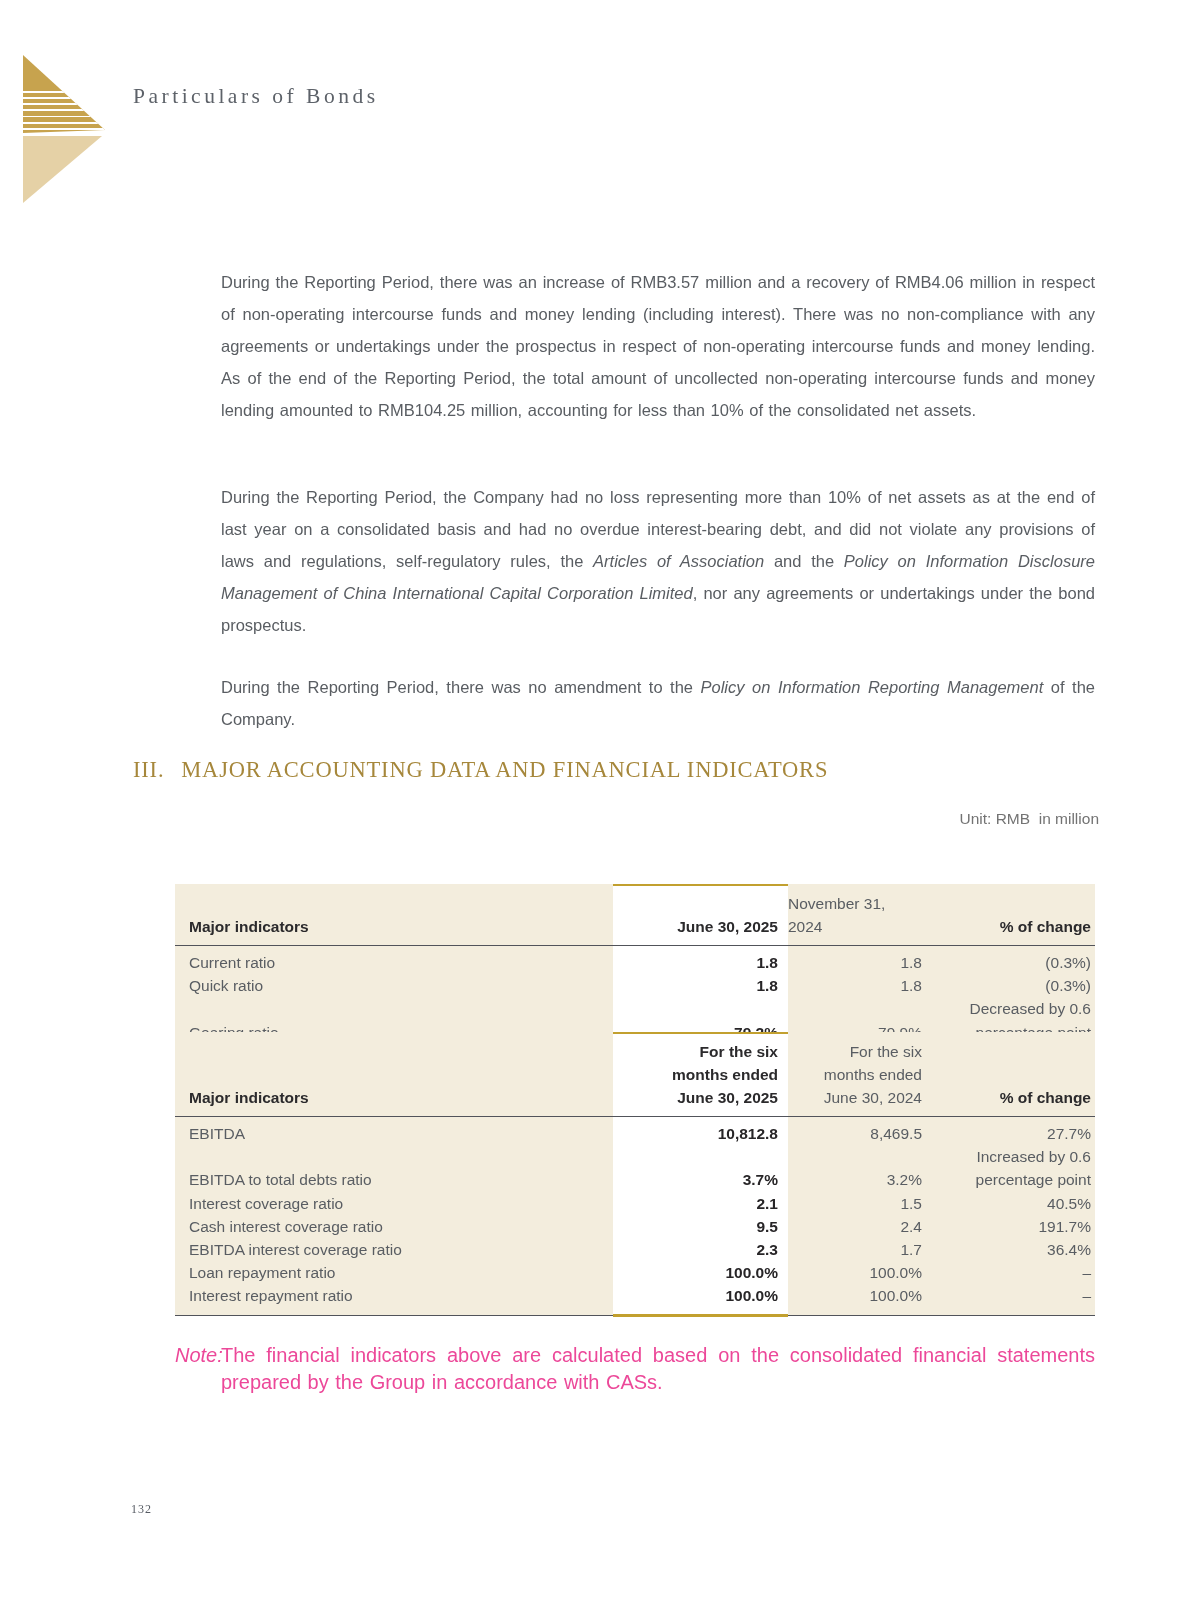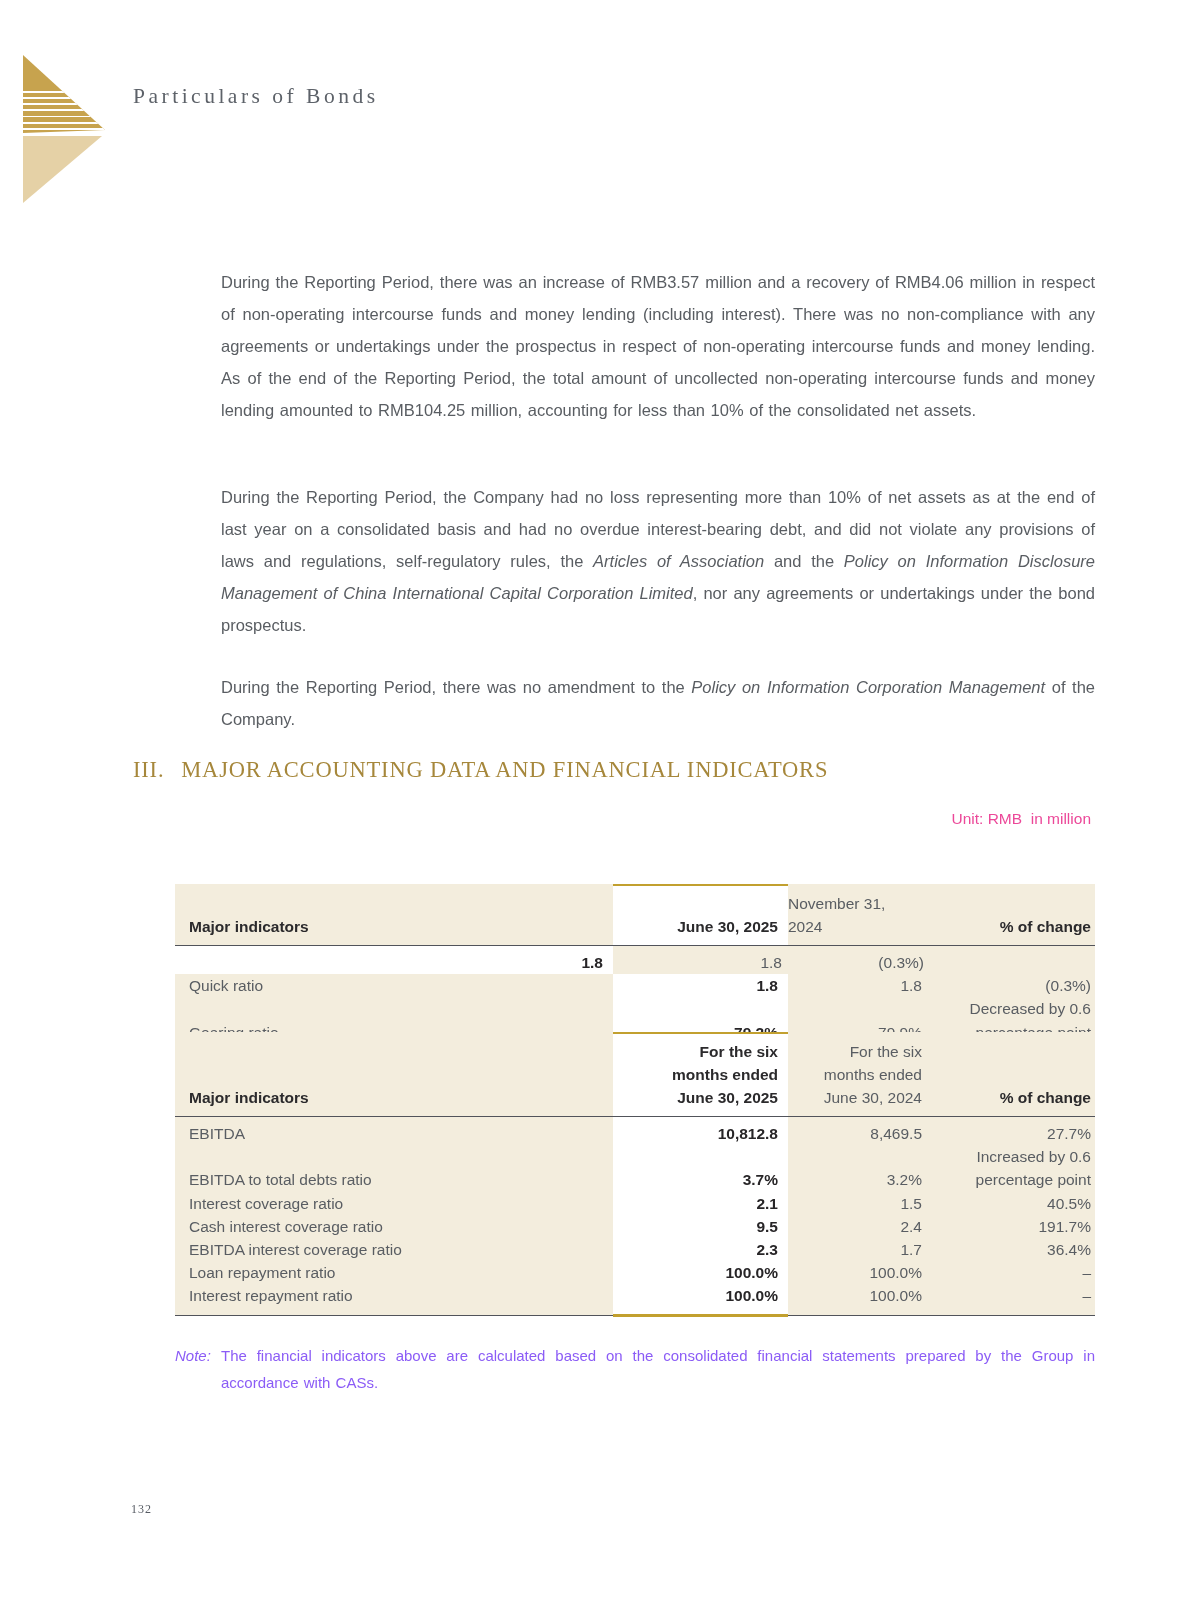--- a/index.html
+++ b/index.html
@@ -39,22 +39,22 @@
   .it { font-style:italic; }
 
   .sec-heading {
     position:absolute; left:110px; top:757px;
     font-family:"Liberation Serif", serif; font-size:22.5px; font-weight:400;
     color:#a6873b; letter-spacing:0.8px;
   }
   .sec-num { display:inline-block; margin-right:17px; }
 
   .unit-label {
-    position:absolute; left:148px; width:920px; top:810px;
-    text-align:right; font-size:15.5px; color:#ec4899; white-space:pre;
+    position:absolute; left:156px; width:920px; top:810px;
+    text-align:right; font-size:15.5px; color:#737373; white-space:pre;
   }
 
   
   .fin-table { position:absolute; left:152px; width:920px; font-size:15.5px; }
   .tbl1 { top:884px; }
   .tbl2 { top:1032px; }
 
   .t-header {
     display:grid; grid-template-columns:438px 175px 140px 1fr;
     background:#f3eddd; border-bottom:1px solid #51535a; position:relative;
@@ -81,21 +81,21 @@
   .td { line-height:23.2px; color:#595d62; }
   .td.c1 { padding-left:14px; }
   .td.c2 { background:#ffffff; text-align:right; padding-right:10px; font-weight:bold; color:#272527; }
   .td.c3 { text-align:right; padding-right:6px; }
   .td.c4 { text-align:right; padding-right:4px; }
   .t-row:first-child .td { padding-top:5px; }
   .t-row:last-child .td { padding-bottom:7px; }
 
   .note {
     position:absolute; left:152px; top:1342px; width:920px;
-    display:flex; font-size:15px; line-height:27px; color:#8b5cf6;
+    display:flex; font-size:20px; line-height:27px; color:#ec4899;
   }
   .note-label { width:46px; flex:none; font-style:italic; }
   .note-text { flex:1; text-align:justify; word-spacing:1px; }
 
   .page-num {
     position:absolute; left:108px; top:1502px;
     font-family:"Liberation Serif", serif; font-size:12px; color:#565b63; letter-spacing:1px;
   }
 </style>
 </head>
@@ -112,21 +112,21 @@
 
   <div class="para p1">
     <span>During the Reporting Period, there was an increase of RMB3.57 million and a recovery of RMB4.06 million in respect of non-operating intercourse funds and money lending (including interest). There was no non-compliance with any agreements or undertakings under the prospectus in respect of non-operating intercourse funds and money lending. As of the end of the Reporting Period, the total amount of uncollected non-operating intercourse funds and money lending amounted to RMB104.25 million, accounting for less than 10% of the consolidated net assets.</span>
   </div>
 
   <div class="para p2">
     <span>During the Reporting Period, the Company had no loss representing more than 10% of net assets as at the end of last year on a consolidated basis and had no overdue interest-bearing debt, and did not violate any provisions of laws and regulations, self-regulatory rules, the </span><span class="it">Articles of Association</span><span> and the </span><span class="it">Policy on Information Disclosure Management of China International Capital Corporation Limited</span><span>, nor any agreements or undertakings under the bond prospectus.</span>
   </div>
 
   <div class="para p3">
-    <span>During the Reporting Period, there was no amendment to the </span><span class="it">Policy on Information Corporation Management</span><span> of the Company.</span>
+    <span>During the Reporting Period, there was no amendment to the </span><span class="it">Policy on Information Reporting Management</span><span> of the Company.</span>
   </div>
 
   <div class="sec-heading">
     <span class="sec-num">III.</span><span>MAJOR ACCOUNTING DATA AND FINANCIAL INDICATORS</span>
   </div>
 
   <div class="unit-label">Unit: RMB  in million</div>
 
   <div class="fin-table tbl1">
     <div class="t-header">
@@ -138,20 +138,21 @@
         </div>
       <div class="th c3">
           <span>November 31, 2024</span>
         </div>
       <div class="th c4">
           <span>% of change</span>
         </div>
     </div>
     <div class="t-body">
         <div class="t-row">
+          <div class="td c1">Current ratio</div>
           <div class="td c2">1.8</div>
           <div class="td c3">1.8</div>
           <div class="td c4">(0.3%)</div>
         </div>
         <div class="t-row">
           <div class="td c1">Quick ratio</div>
           <div class="td c2">1.8</div>
           <div class="td c3">1.8</div>
           <div class="td c4">(0.3%)</div>
         </div>

